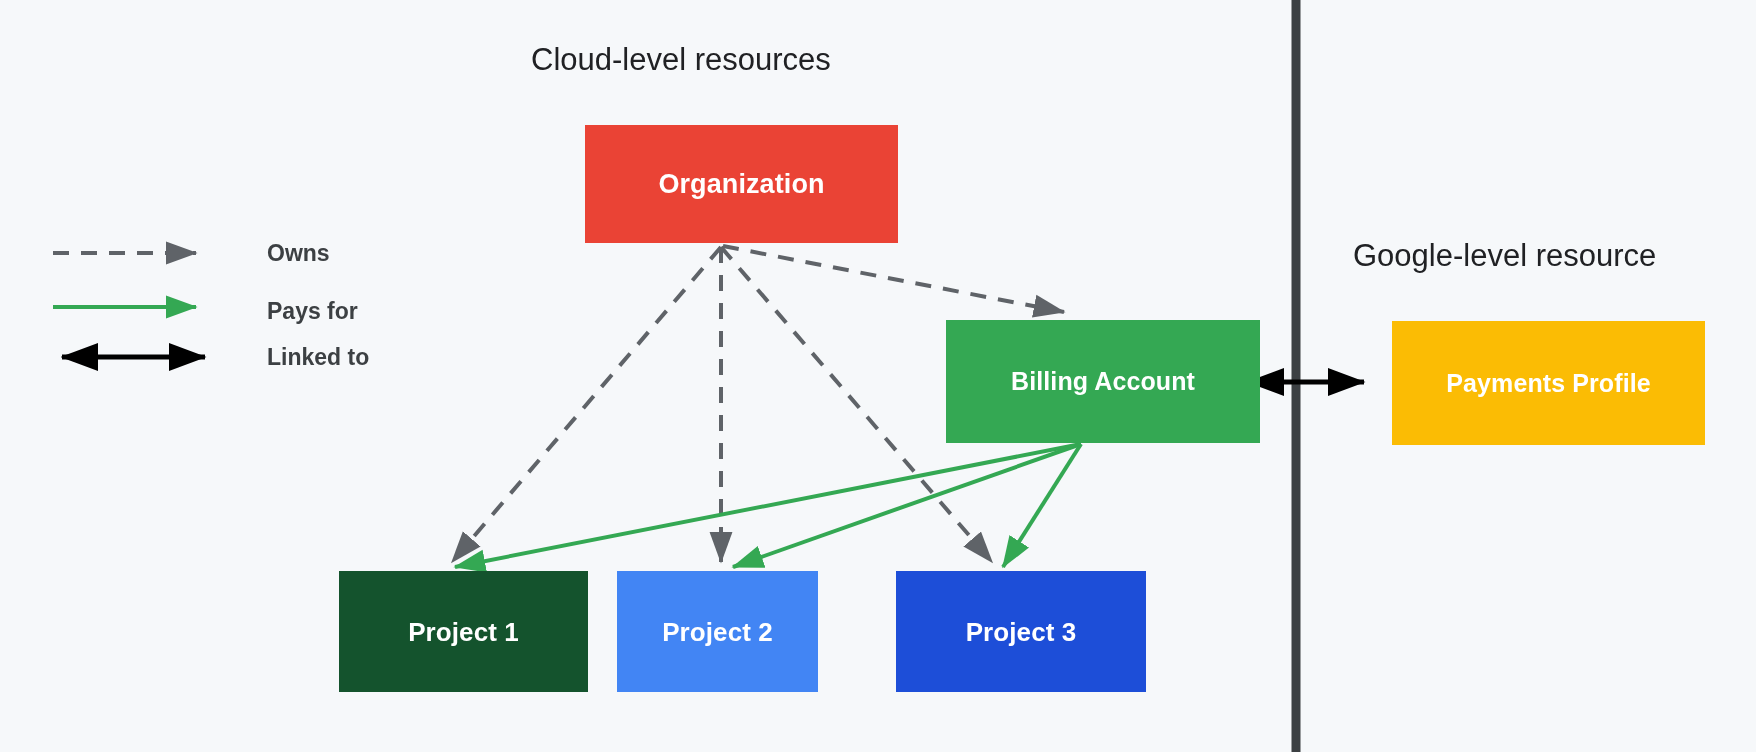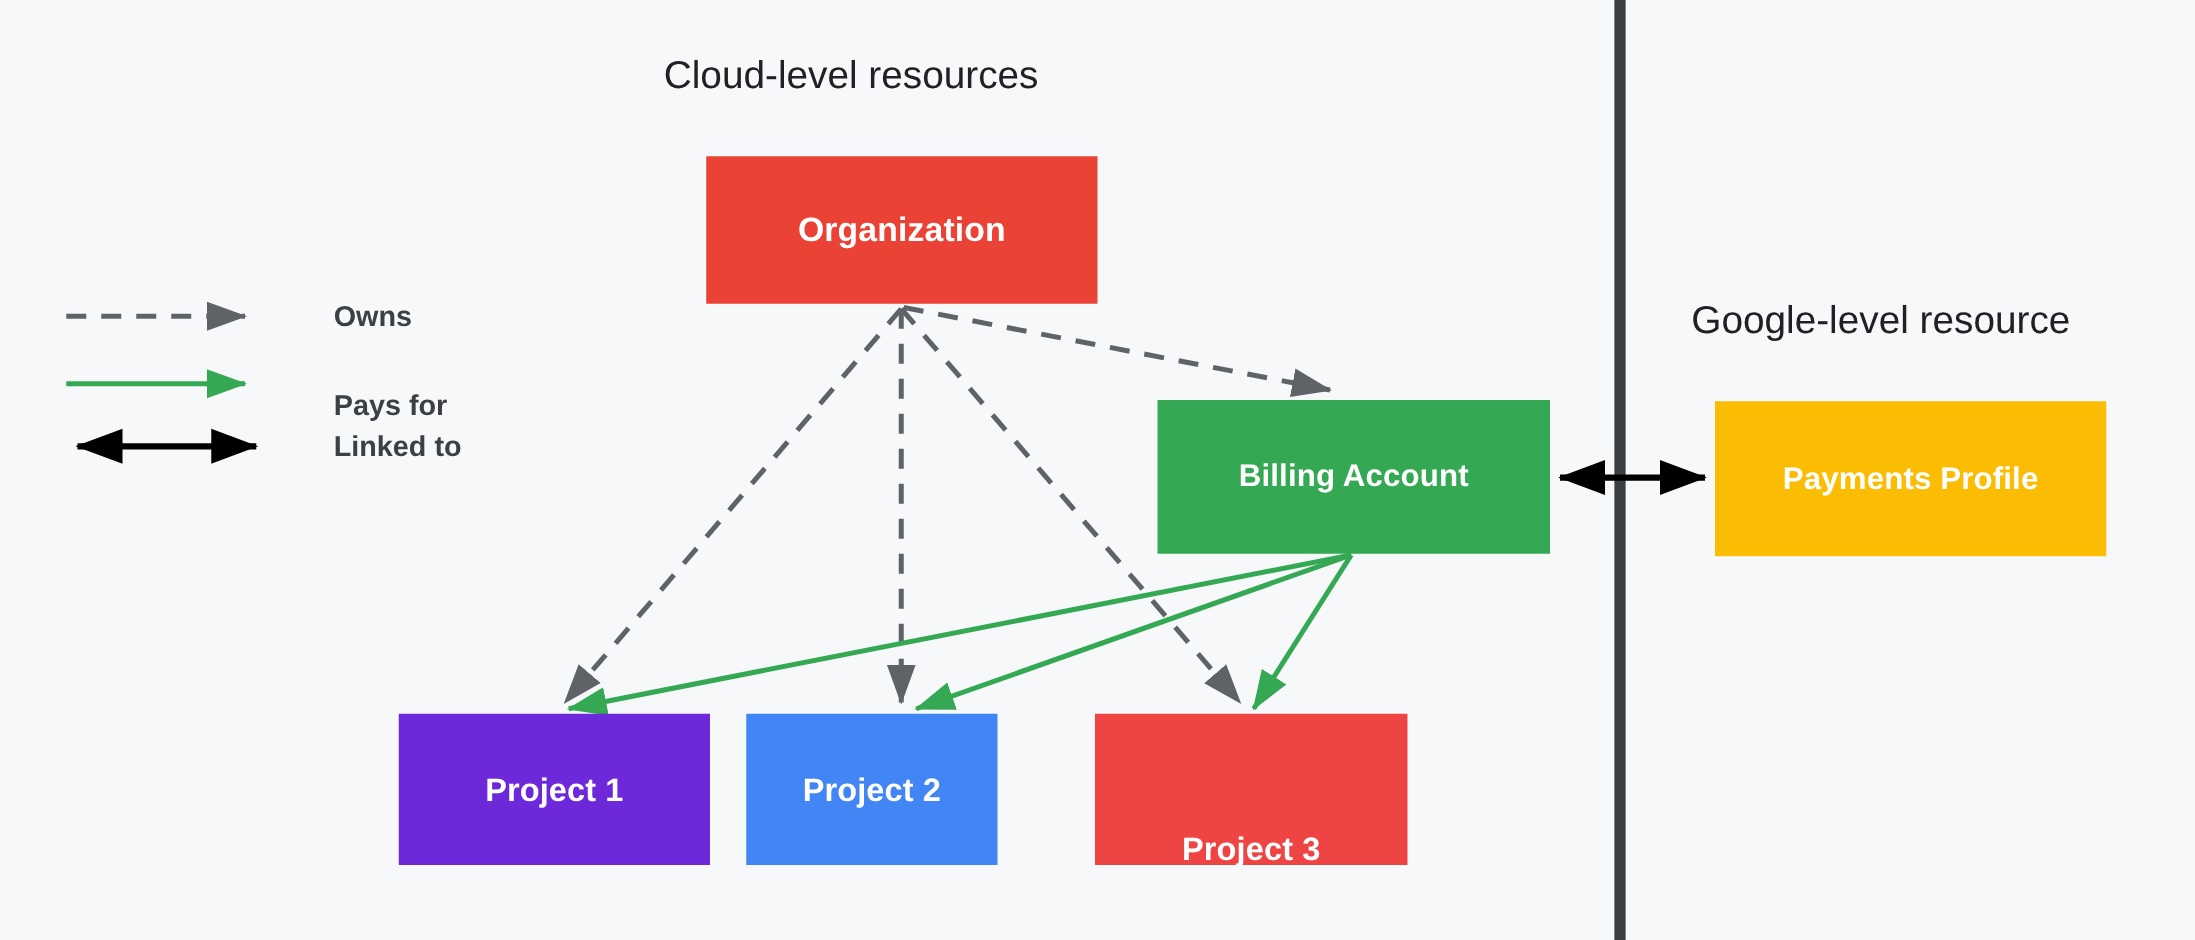--- a/index.html
+++ b/index.html
@@ -38,20 +38,21 @@
   
   .node-box {
     position: absolute;
     display: flex;
     align-items: center;
     justify-content: center;
     color: #ffffff;
     font-weight: bold;
     letter-spacing: .1px;
     box-sizing: border-box;
+    margin-left: 20px;
   }
   .node-label {
     display: block;
     line-height: 1;
   }
 
   #node-organization {
     left: 565px;  top: 125px;  width: 313px;  height: 118px;
     font-size: 27px;
   }
@@ -101,21 +102,21 @@
   }
   .legend-label {
     position: absolute;
     left: 243px;
     color: #3c4043;
     font-size: 23px;
     font-weight: bold;
     white-space: nowrap;
   }
   #legend-label-owns     { top: 240px; }
-  #legend-label-pays-for { top: 311px; }
+  #legend-label-pays-for { top: 298px; }
   #legend-label-linked-to{ top: 344px; }
 </style>
 </head>
 <body style="background-color: rgb(246, 248, 250);">
 
 <div id="diagram-canvas">
 
   <svg id="edge-layer" viewBox="0 0 1756 752">
     <defs>
       <marker id="arrow-gray" markerWidth="9" markerHeight="9" refX="7.6" refY="3.1" orient="auto" markerUnits="strokeWidth">
@@ -171,25 +172,25 @@
   </div>
 
   <div class="node-box" id="node-payments-profile" style="background-color: rgb(251, 188, 4);">
     <span class="node-label">Payments Profile</span>
   </div>
 
   <div class="node-box" id="node-billing-account" style="background-color: rgb(52, 168, 83);">
     <span class="node-label">Billing Account</span>
   </div>
 
-  <div class="node-box" id="node-project-1" style="background-color: #6d28d9;">
+  <div class="node-box" id="node-project-1" style="background-color: #14532d;">
     <span class="node-label">Project 1</span>
   </div>
 
   <div class="node-box" id="node-project-2" style="background-color: rgb(66, 133, 244);">
     <span class="node-label">Project 2</span>
   </div>
 
-  <div class="node-box" id="node-project-3" style="background-color: #ef4444; align-items: flex-end;">
+  <div class="node-box" id="node-project-3" style="background-color: #1d4ed8;">
     <span class="node-label">Project 3</span>
   </div>
 
 </div>
 
 </body></html>

